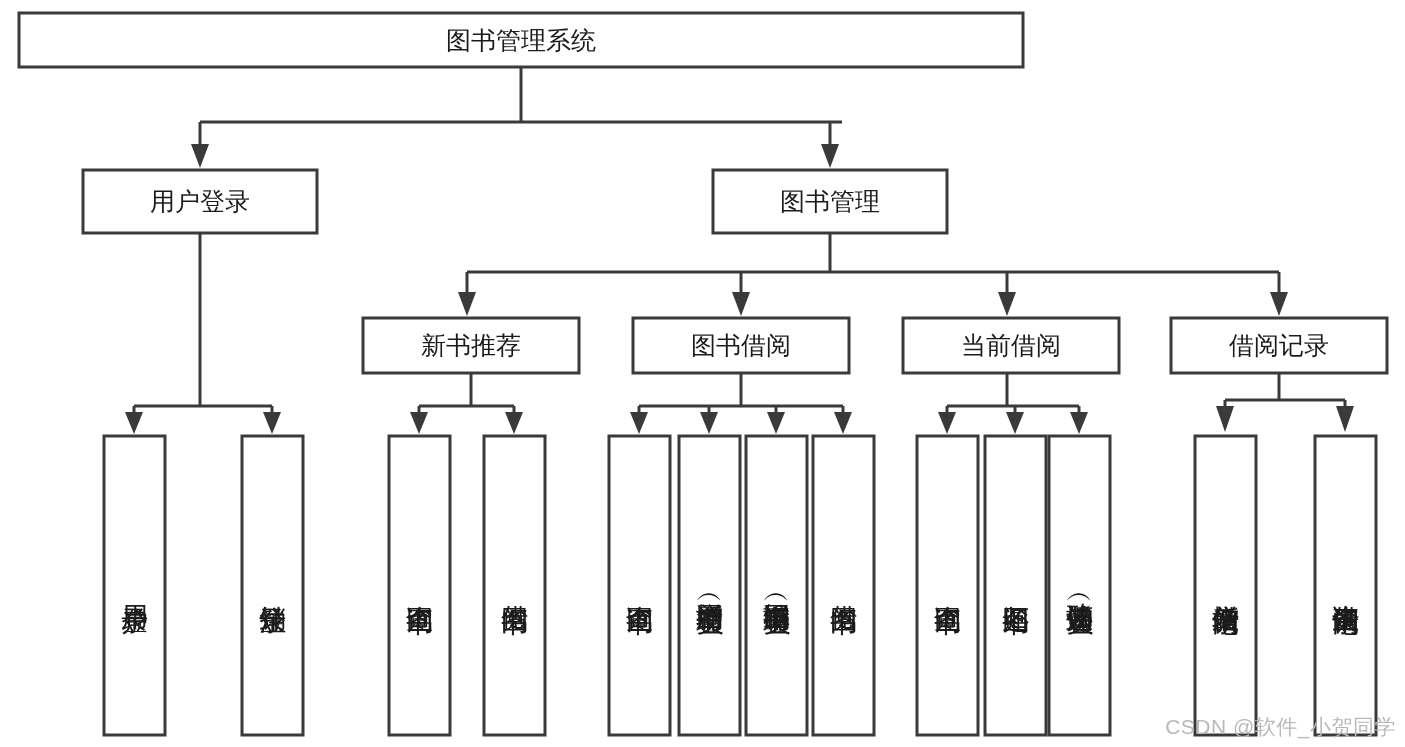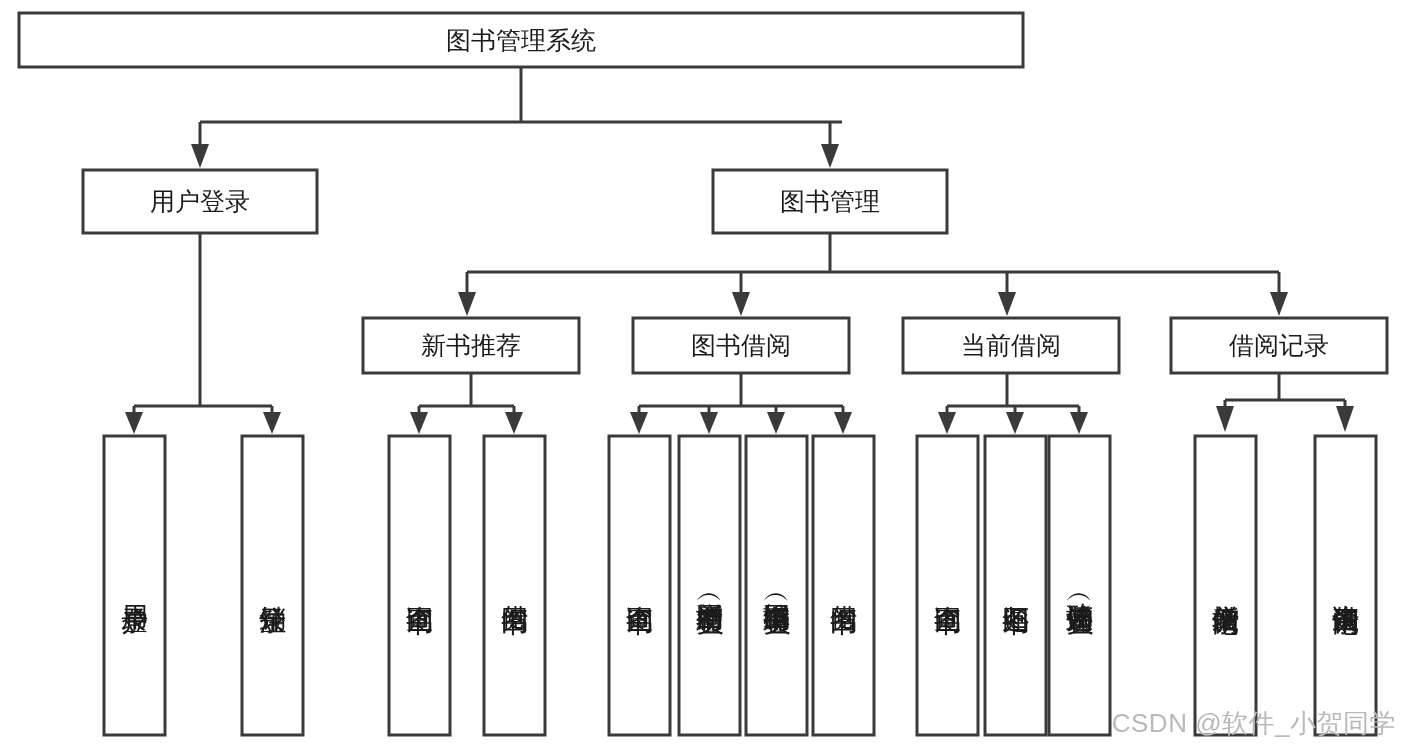--- a/index.html
+++ b/index.html
@@ -67,21 +67,21 @@
     position: absolute;
     display: flex;
     align-items: center;
     justify-content: center;
   }
   .watermark {
     position: absolute;
     right: 10px;
     bottom: 6px;
     font-family: "Liberation Sans", "DejaVu Sans", sans-serif;
-    font-size: 26px;
+    font-size: 21px;
     color: #b9b9b9;
     letter-spacing: 0.5px;
     white-space: nowrap;
   }
 </style>
 </head>
 <body>
 
 <div id="diagram-root">
 

